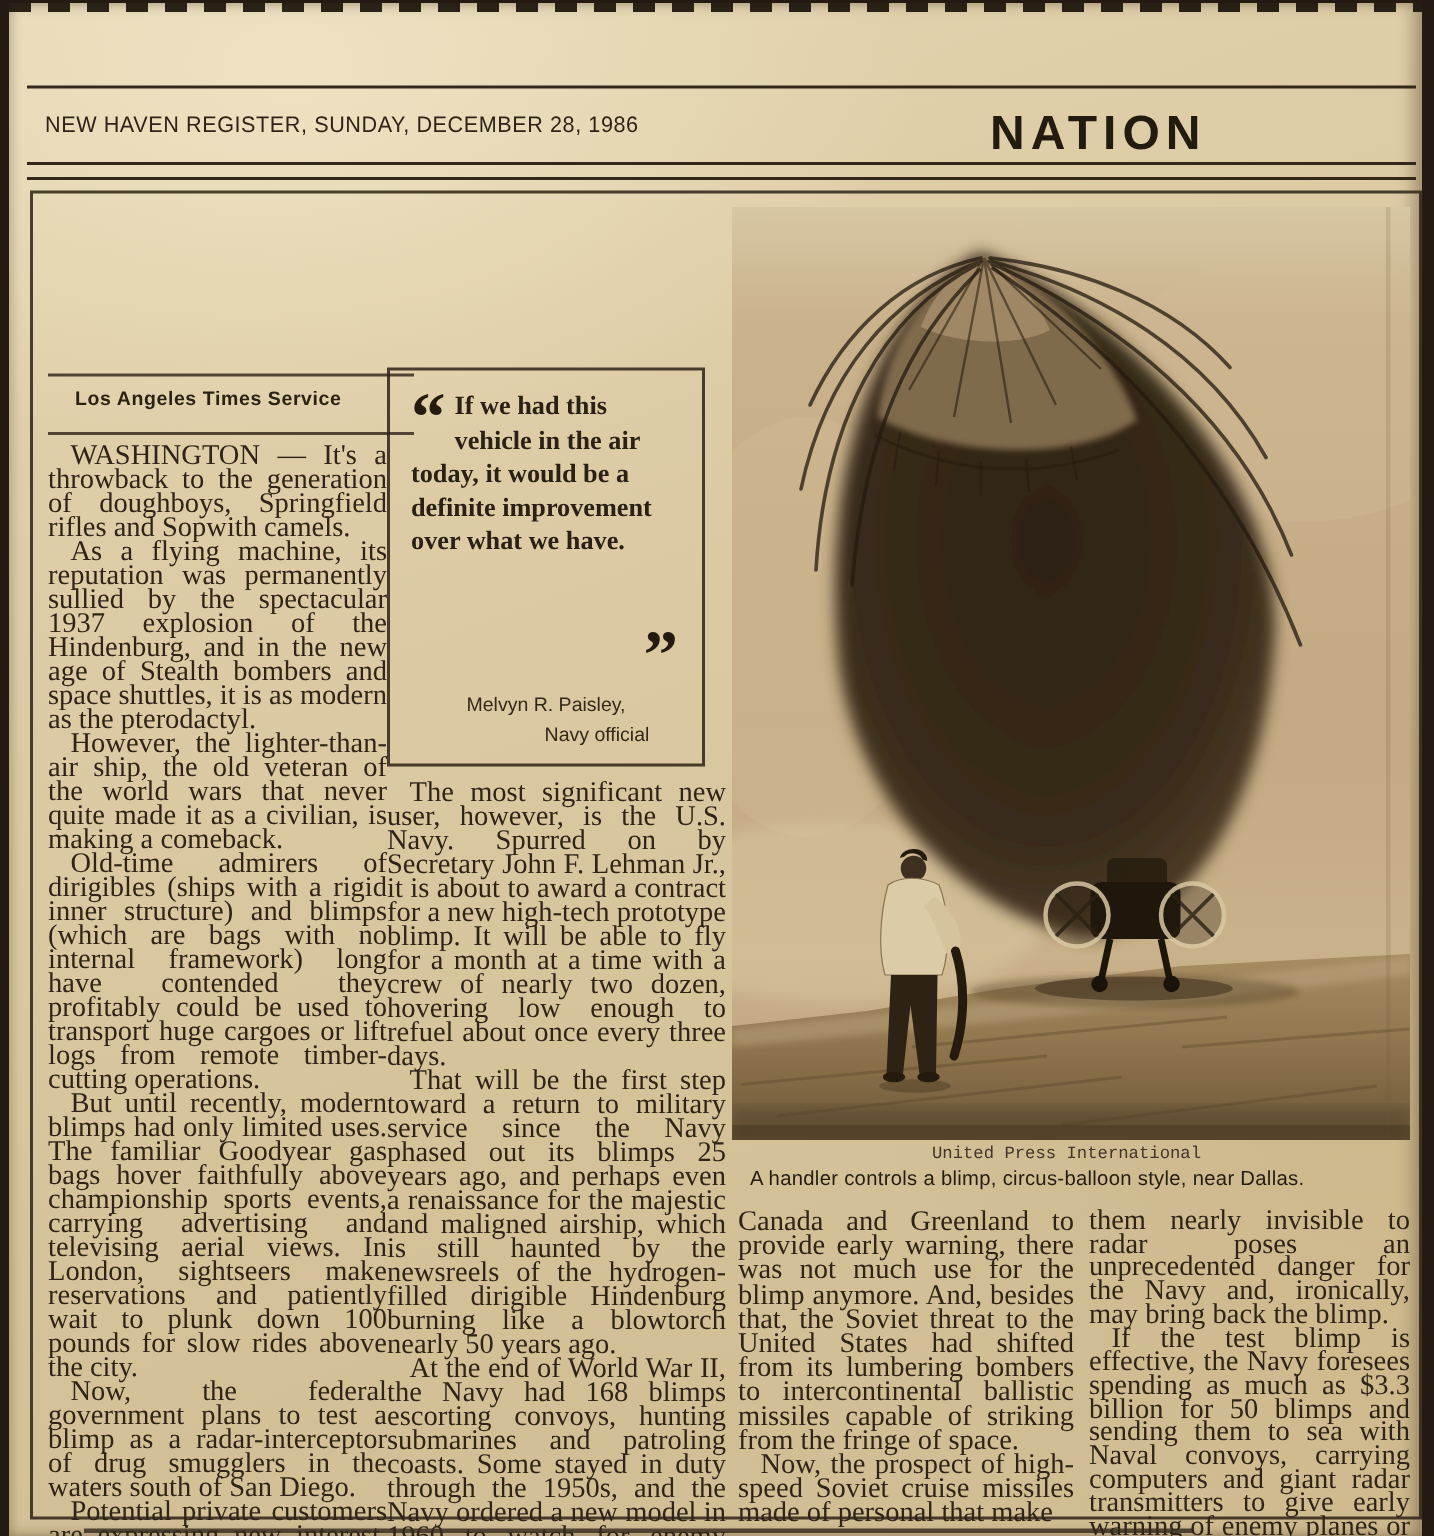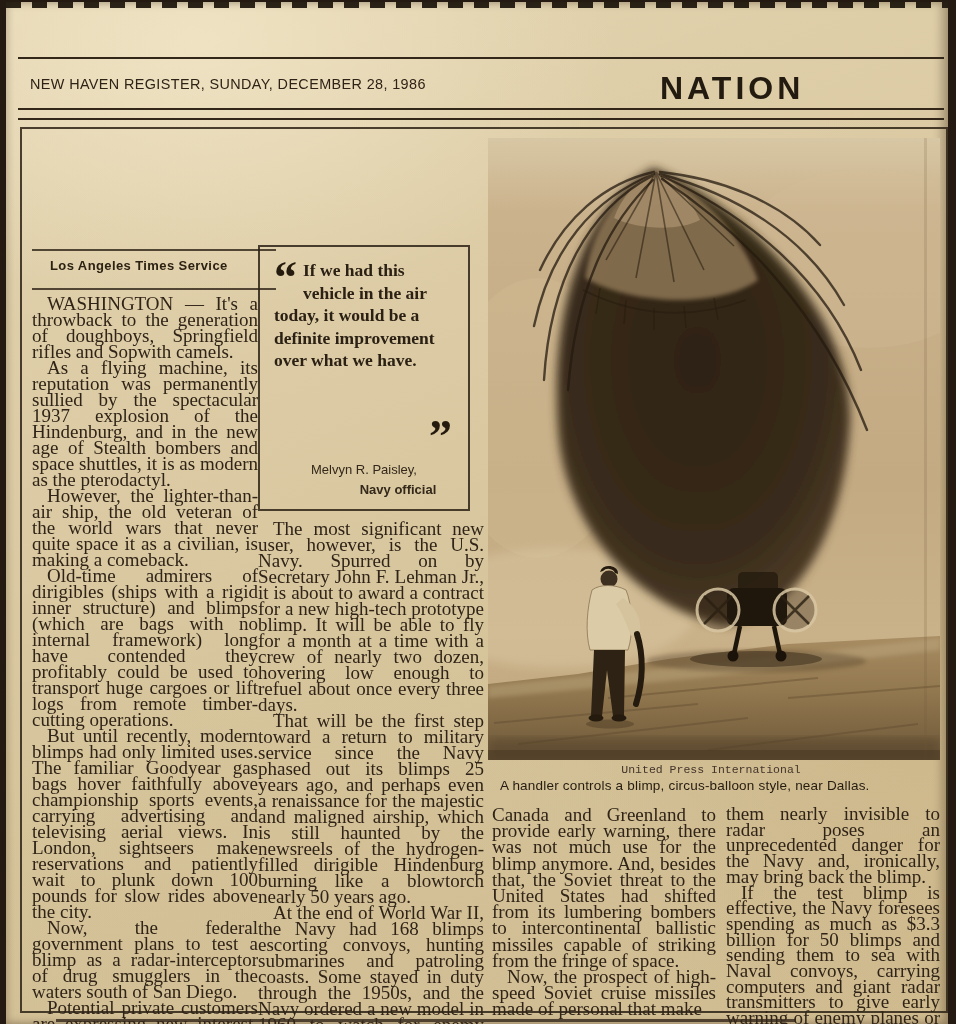--- a/index.html
+++ b/index.html
@@ -75,21 +75,21 @@
   }
   .cq{
     position:absolute;right:16px;bottom:62px;font-size:46px;line-height:20px;
     font-family:"Liberation Serif", serif;font-weight:bold;color:#241b0e;
   }
   .attr{
     position:absolute;left:0;width:100%;text-align:center;
     font-family:"Liberation Sans", sans-serif;font-size:13px;color:#33281a;
   }
   .attr-name{bottom:32px;padding-right:16px;}
-  .attr-title{bottom:12px;padding-left:34px;font-weight:bold;}
+  .attr-title{bottom:12px;padding-left:34px;}
   .photo{position:absolute;left:482px;top:136px;width:452px;height:622px;}
   .photo svg{display:block;}
   .credit{
     position:absolute;left:482px;top:761px;width:446px;text-align:center;
     font-family:Liberation Mono, monospace;font-size:11.5px;color:#43352a;
   }
   .caption{
     position:absolute;left:494px;top:776px;width:444px;
     font-family:"Liberation Sans", sans-serif;font-weight:normal;font-size:13.5px;
     letter-spacing:.2px;color:#241c10;
@@ -112,21 +112,21 @@
   <div class="article-box"></div>
 
 
   <div class="byline-box">
     <span>Los Angeles Times Service</span>
   </div>
 
   <div class="col col-1">
     <p>WASHINGTON — It's a throwback to the generation of doughboys, Springfield rifles and Sopwith camels.</p>
     <p>As a flying machine, its reputation was permanently sullied by the spectacular 1937 explosion of the Hindenburg, and in the new age of Stealth bombers and space shuttles, it is as modern as the pterodactyl.</p>
-    <p>However, the lighter-than-air ship, the old veteran of the world wars that never quite space it as a civilian, is making a comeback.</p>
+    <p>However, the lighter-than-air ship, the old veteran of the world wars that never quite made it as a civilian, is making a comeback.</p>
     <p>Old-time admirers of dirigibles (ships with a rigid inner structure) and blimps (which are bags with no internal framework) long have contended they profitably could be used to transport huge cargoes or lift logs from remote timber-cutting operations.</p>
     <p>But until recently, modern blimps had only limited uses. The familiar Goodyear gas bags hover faithfully above championship sports events, carrying advertising and televising aerial views. In London, sightseers make reservations and patiently wait to plunk down 100 pounds for slow rides above the city.</p>
     <p>Now, the federal government plans to test a blimp as a radar-interceptor of drug smugglers in the waters south of San Diego.</p>
     <p>Potential private customers are expressing new interest. One oil sheik, shopping for personal transportation, found the $5 million price tag on a comfortably appointed blimp reasonable. He decided not to buy only when he learned he would require a crew of 15 waiting to moor him wherever he wished to land.</p>
   </div>
 
   <div class="quote-box">
     <div class="quote-text">
       <span class="oq">“</span><span>If we had this vehicle in the air today, it would be a definite improvement over what we have.</span>
     </div>

